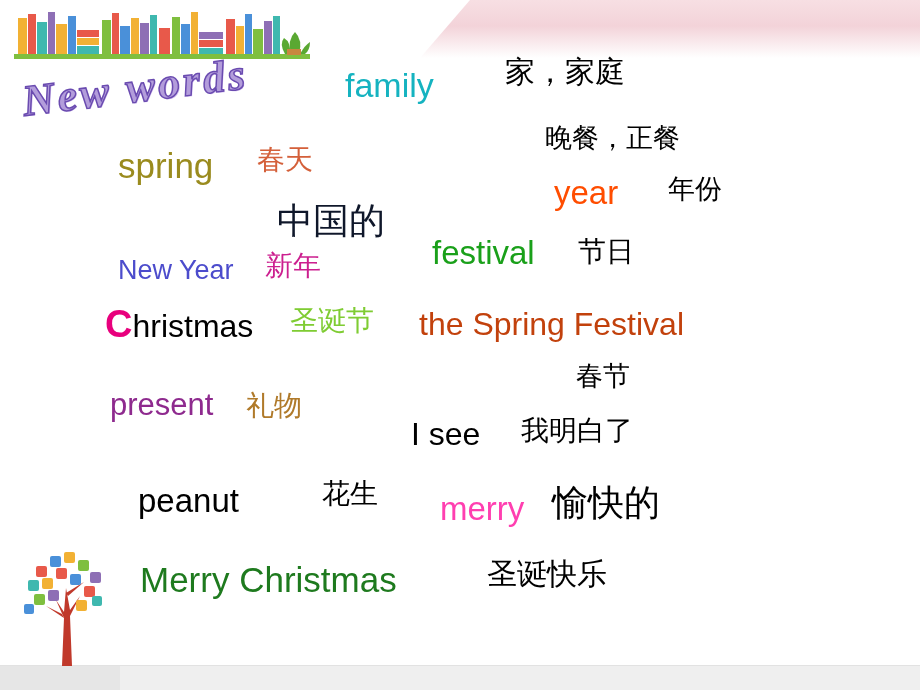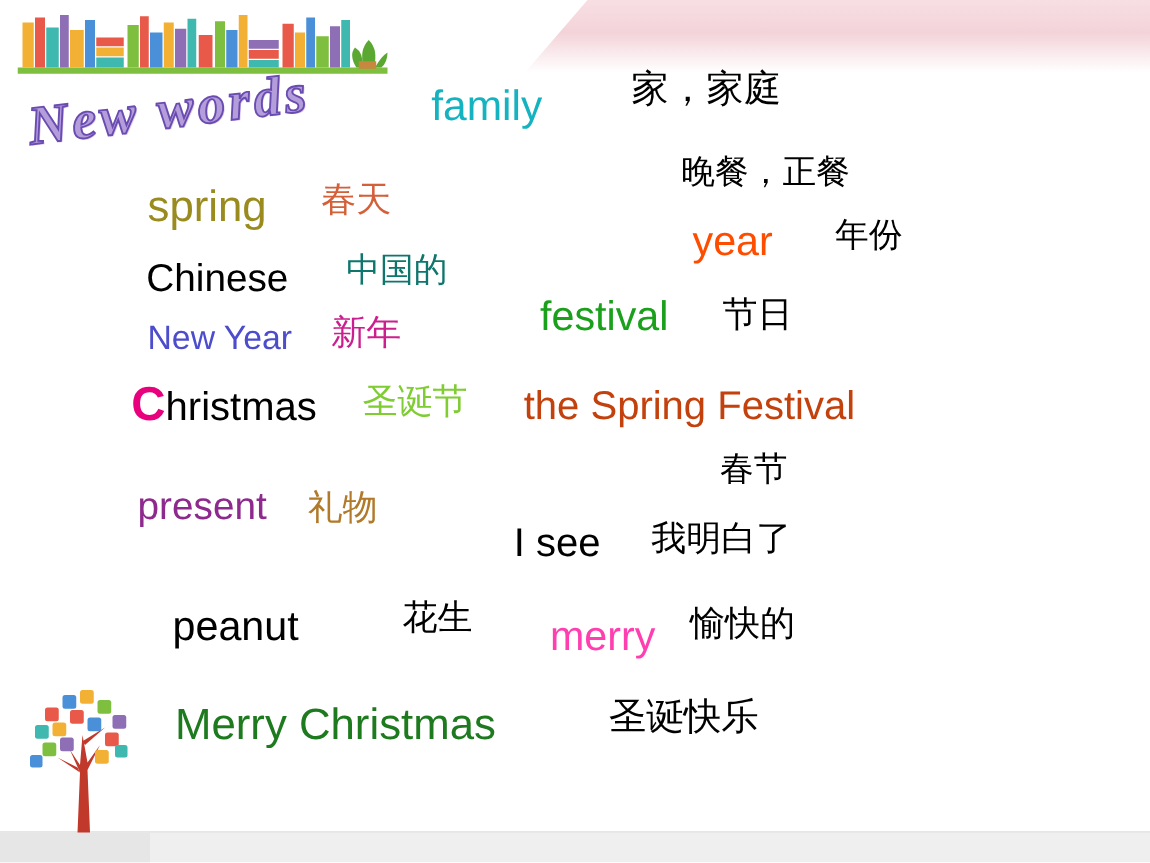--- a/index.html
+++ b/index.html
@@ -105,21 +105,21 @@
   #w-dinner      { left: 374px; top: 131px; font-size: 34px; color: #000000; }
   #w-dinner-cn   { left: 545px; top: 124px; font-size: 27px; color: #000000; }
 
   #w-spring      { left: 118px; top: 148px; font-size: 35px; color: #9a8b1e; }
   #w-spring-cn   { left: 257px; top: 146px; font-size: 28px; color: #d4603a; }
 
   #w-year        { left: 554px; top: 176px; font-size: 33px; color: #ff4d00; }
   #w-year-cn     { left: 668px; top: 175px; font-size: 27px; color: #000000; }
 
   #w-chinese     { left: 117px; top: 207px; font-size: 31px; color: #000000; }
-  #w-chinese-cn  { left: 277px; top: 203px; font-size: 27px; color: #0f766e; text-align: right; }
+  #w-chinese-cn  { left: 277px; top: 203px; font-size: 36px; color: #0f172a; text-align: right; }
 
   #w-festival    { left: 432px; top: 236px; font-size: 33px; color: #1aa01a; }
   #w-festival-cn { left: 578px; top: 238px; font-size: 28px; color: #000000; }
 
   #w-newyear     { left: 118px; top: 257px; font-size: 27px; color: #4c4ccc; }
   #w-newyear-cn  { left: 265px; top: 252px; font-size: 28px; color: #cc1f8f; }
 
   #w-christmas   { left: 105px; top: 305px; font-size: 32px; color: #000000; }
   #w-christmas .cap { color: #e8007d; font-size: 38px; font-weight: bold; }
   #w-christmas-cn{ left: 290px; top: 307px; font-size: 28px; color: #7fcc33; }
@@ -130,21 +130,21 @@
   #w-present     { left: 110px; top: 389px; font-size: 31px; color: #8e2a8e; }
   #w-present-cn  { left: 246px; top: 392px; font-size: 28px; color: #b07a2a; }
 
   #w-isee        { left: 411px; top: 418px; font-size: 32px; color: #000000; }
   #w-isee-cn     { left: 521px; top: 417px; font-size: 28px; color: #000000; }
 
   #w-peanut      { left: 138px; top: 484px; font-size: 33px; color: #000000; }
   #w-peanut-cn   { left: 322px; top: 480px; font-size: 28px; color: #000000; }
 
   #w-merry       { left: 440px; top: 492px; font-size: 33px; color: #ff3fb0; }
-  #w-merry-cn    { left: 552px; top: 485px; font-size: 28px; color: #000000; }
+  #w-merry-cn    { left: 552px; top: 485px; font-size: 36px; color: #000000; }
 
   #w-merryxmas   { left: 140px; top: 562px; font-size: 35px; color: #1e7a1e; }
   #w-merryxmas-cn{ left: 487px; top: 559px; font-size: 30px; color: #000000; }
 </style>
 </head>
 <body>
 
 <div class="ribbon"></div>
 
 <svg class="bookshelf" viewBox="0 0 300 62">
@@ -220,21 +220,20 @@
   <div class="w cn" id="w-family-cn">家，家庭</div>
 
   <div class="w" id="w-spring">spring</div>
 
   <div class="w cn" id="w-dinner-cn">晚餐，正餐</div>
   <div class="w cn" id="w-spring-cn">春天</div>
 
   <div class="w" id="w-year">year</div>
   <div class="w cn" id="w-year-cn">年份</div>
 
-  <div class="w" id="w-chinese">Chinese</div>
   <div class="w cn" id="w-chinese-cn">中国的</div>
 
   <div class="w" id="w-festival">festival</div>
   <div class="w cn" id="w-festival-cn">节日</div>
 
   <div class="w" id="w-newyear">New Year</div>
   <div class="w cn" id="w-newyear-cn">新年</div>
 
   <div class="w" id="w-christmas"><span class="cap">C</span><span>hristmas</span></div>
   <div class="w cn" id="w-christmas-cn">圣诞节</div>

